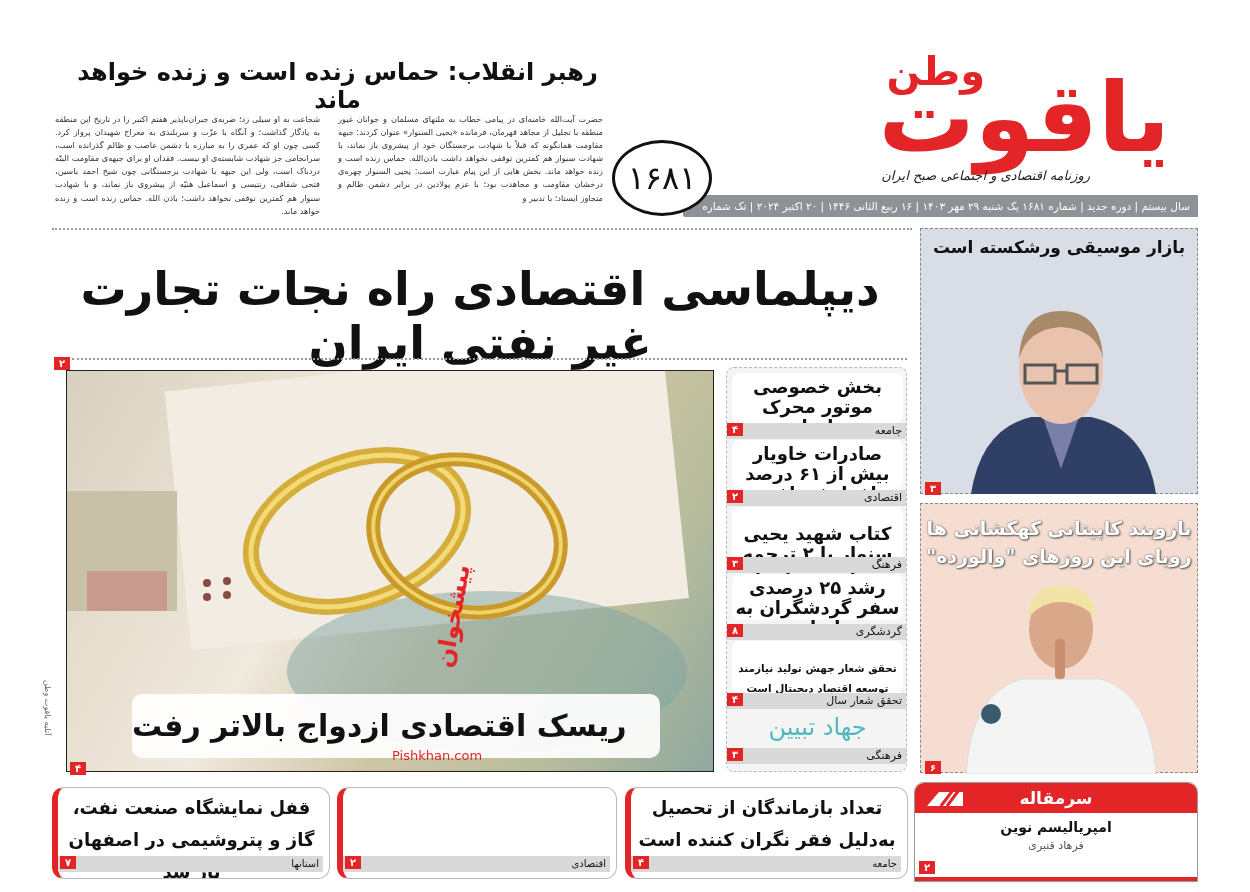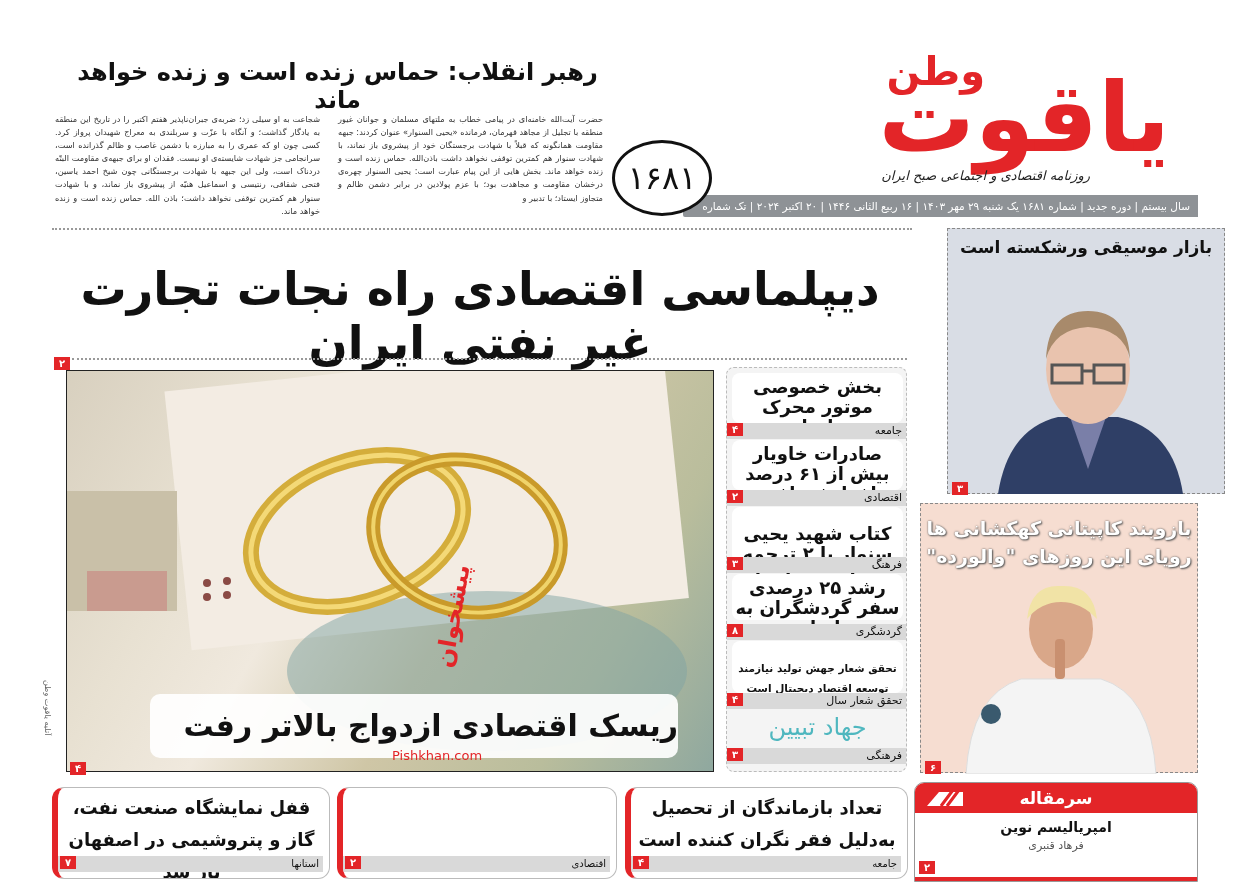--- a/index.html
+++ b/index.html
@@ -15,32 +15,32 @@
   .issue-circle{left:612px;top:140px;width:100px;height:76px;border:3px solid #111;border-radius:50%;box-sizing:border-box;font-size:32px;display:flex;align-items:center;justify-content:center;background:#fff;}
   
   .top-head{left:60px;top:58px;width:555px;text-align:center;font-size:24px;font-weight:bold;}
   .top-col{top:113px;width:265px;font-size:8.2px;line-height:13.1px;text-align:justify;color:#333;}
   .dot-h{height:0;border-top:2px dotted #999;}
   
   .main-head{left:50px;top:262px;width:860px;text-align:center;font-size:46px;font-weight:bold;letter-spacing:-1px;}
   .pg-badge{background:#e32528;color:#fff;font-size:10px;font-weight:bold;width:16px;height:13px;line-height:13px;text-align:center;display:inline-block;}
   .main-img{left:66px;top:370px;width:648px;height:402px;border:1px solid #222;box-sizing:border-box;overflow:hidden;
     background:linear-gradient(120deg,#d8d0bf 0%,#e8e1d2 25%,#f0e9de 40%,#cfc6a6 60%,#b9bd9c 80%,#8fa89f 100%);}
-  .main-caption{left:150px;top:694px;width:528px;height:64px;background:rgba(255,255,255,0.92);border-radius:10px;text-align:right;font-size:30px;font-weight:bold;line-height:64px;}
+  .main-caption{left:132px;top:694px;width:528px;height:64px;background:rgba(255,255,255,0.92);border-radius:10px;text-align:left;font-size:30px;font-weight:bold;line-height:64px;}
   .wm{left:430px;top:665px;color:#e32528;font-size:24px;font-weight:bold;transform:rotate(-80deg);transform-origin:left top;}
   .wm2{left:392px;top:748px;color:#e32528;font-size:13px;}
   .side-credit{left:52px;top:680px;font-size:8px;color:#666;transform:rotate(90deg);transform-origin:left top;white-space:nowrap;}
   
   .sidecol{left:726px;top:367px;width:181px;height:405px;border:1px dashed #bbb;border-radius:8px;box-sizing:border-box;background:#f4f4f4;}
   .s-item{position:absolute;left:5px;width:171px;background:#fff;border-radius:8px;text-align:center;font-weight:bold;font-size:18px;line-height:20px;}
   .s-sec{position:absolute;left:0;width:179px;height:16px;background:#d9d9d9;font-size:11px;line-height:16px;text-align:right;direction:rtl;}
   .s-sec .pg-badge{float:left;margin-left:0;}
   .s-sec span.lbl{padding-right:4px;}
   
-  .rc1{left:920px;top:228px;width:278px;height:266px;background:#d9dde5;border:1px dashed #888;box-sizing:border-box;margin-left:27px;}
+  .rc1{left:920px;top:228px;width:278px;height:266px;background:#d9dde5;border:1px dashed #888;box-sizing:border-box;}
   .rc2{left:920px;top:503px;width:278px;height:270px;background:#f6ddd1;border:1px dashed #888;box-sizing:border-box;}
   .rc-title{position:absolute;left:0;width:100%;text-align:center;font-weight:bold;}
   
   .bbox{top:787px;height:92px;border:1px solid #bbb;border-left:6px solid #e32528;border-radius:12px;box-sizing:border-box;background:#fff;overflow:hidden;}
   .bbox .t{position:absolute;top:4px;left:6px;right:10px;text-align:center;font-size:18px;font-weight:bold;line-height:32px;}
   .bbox .sec{position:absolute;left:0;right:6px;bottom:6px;height:16px;background:#d9d9d9;font-size:10px;line-height:16px;text-align:right;direction:rtl;padding-right:4px;}
   .bbox .sec .pg-badge{float:left;margin-left:2px;}
   .editorial{left:914px;top:782px;width:284px;height:100px;border:1px solid #999;border-radius:10px 10px 0 0;box-sizing:border-box;overflow:hidden;background:#fff;}
   .ed-head{height:30px;background:#e32528;color:#fff;font-weight:bold;font-size:17px;text-align:center;line-height:30px;position:relative;}
   .ed-title{text-align:center;font-weight:bold;font-size:14px;margin-top:6px;}

